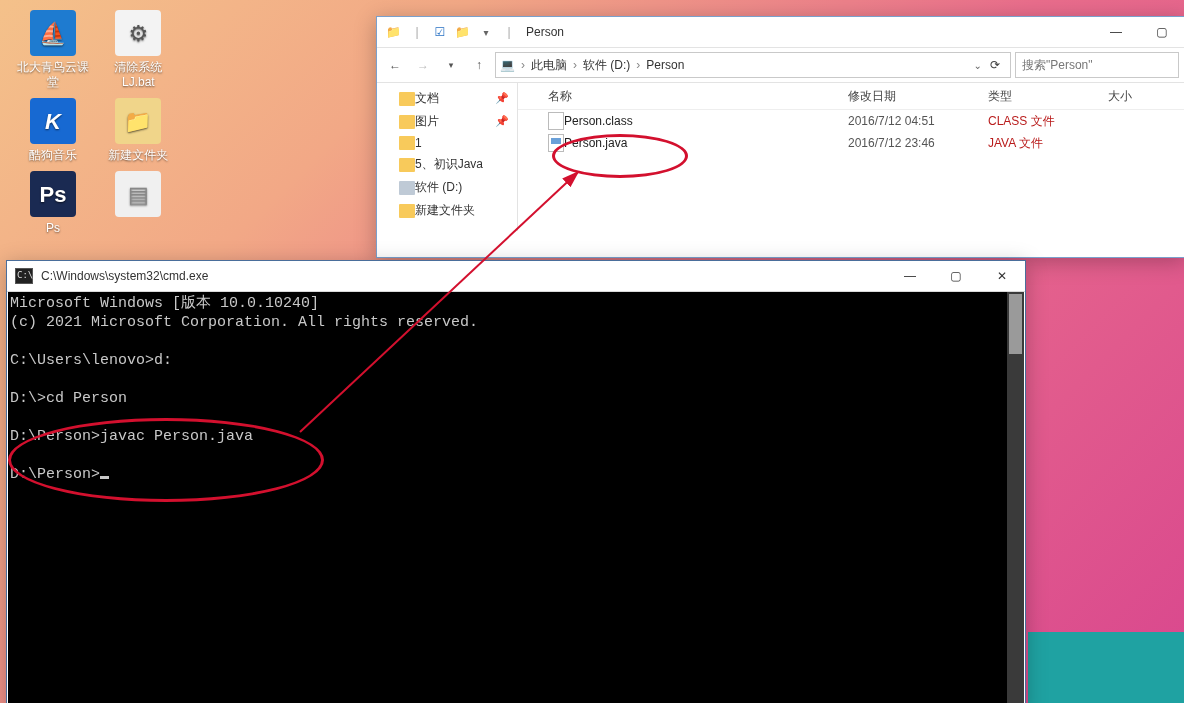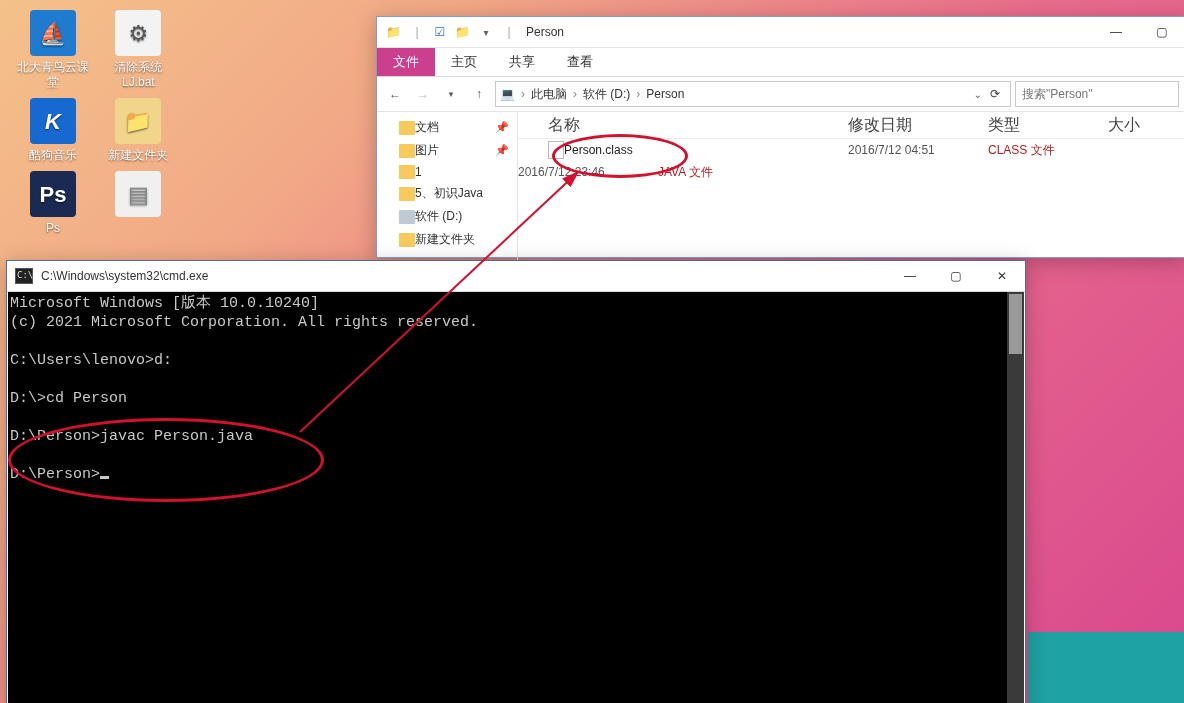--- a/index.html
+++ b/index.html
@@ -25,21 +25,21 @@
   .crumb-sep{color:#888;padding:0 2px}
   .addr-end{margin-left:auto;display:flex;align-items:center;gap:2px}
   .search{width:150px;height:24px;border:1px solid #c9c9c9;display:flex;align-items:center;padding:0 6px;color:#777}
   .body{display:flex;height:calc(100% - 30px - 28px - 34px)}
   .tree{width:140px;border-right:1px solid #e3e3e3;overflow:hidden;padding:4px 0;position:relative}
   .tree-item{display:flex;align-items:center;padding:3px 8px 3px 22px;color:#333}
   .tree-item .fico{width:16px;height:14px;background:#f8ca5b;border-radius:1px;position:relative}
   .tree-item .pin{margin-left:auto;color:#666;font-size:11px}
   .tree-item.drive .fico{background:#bfcad6}
   .list{flex:1;overflow:hidden}
-  .cols{display:flex;height:26px;align-items:center;border-bottom:1px solid #eee;color:#444;font-size:16px}
+  .cols{display:flex;height:26px;align-items:center;border-bottom:1px solid #eee;color:#444;font-size:12px}
   .col-name{width:300px;padding-left:30px}
   .col-date{width:140px}
   .col-type{width:120px}
   .col-size{width:60px}
   .row{display:flex;height:22px;align-items:center;color:#222}
   .row .cell-name{width:300px;padding-left:30px;display:flex;align-items:center;}
   .row .cell-date{width:140px;color:#555}
   .row .cell-type{width:120px;color:#b91c1c}
   .fileico{width:14px;height:16px;border:1px solid #bbb;background:#fff;position:relative}
   .fileico.java::after{content:"";position:absolute;left:2px;top:3px;right:2px;height:6px;background:linear-gradient(#6aa0d8,#6aa0d8)}
@@ -84,26 +84,20 @@
         <span class="sq" style="color:#2a72c4">☑</span>
         <span class="sq">📁</span>
         <span class="sq" style="font-size:10px;color:#666">▾</span>
         <span class="sq" style="color:#aaa">|</span>
       </div>
       <span class="ex-title">Person</span>
       <div class="ex-winbtns">
         <div class="wbtn">—</div>
         <div class="wbtn">▢</div>
       </div>
-    </div>
-    <div class="ribbon-tabs">
-      <div class="rtab active">文件</div>
-      <div class="rtab">主页</div>
-      <div class="rtab">共享</div>
-      <div class="rtab">查看</div>
     </div>
     <div class="navbar">
       <div class="navbtn">←</div>
       <div class="navbtn" style="color:#bbb">→</div>
       <div class="navbtn" style="font-size:9px">▾</div>
       <div class="navbtn">↑</div>
       <div class="addr">
         <span>💻</span>
         <span class="crumb-sep">›</span>
         <span>此电脑</span>
@@ -158,20 +152,24 @@
         </div>
         <div class="row">
           <div class="cell-name">
               <span class="fileico"></span>
               <span>Person.class</span>
             </div>
           <div class="cell-date">2016/7/12 04:51</div>
           <div class="cell-type">CLASS 文件</div>
         </div>
         <div class="row">
+          <div class="cell-name">
+              <span class="fileico java"></span>
+              <span>Person.java</span>
+            </div>
           <div class="cell-date">2016/7/12 23:46</div>
           <div class="cell-type">JAVA 文件</div>
         </div>
       </div>
     </div>
   </div>
 
   <div class="win cmd">
     <div class="cmd-titlebar">
       <span class="cmd-ico"></span>

